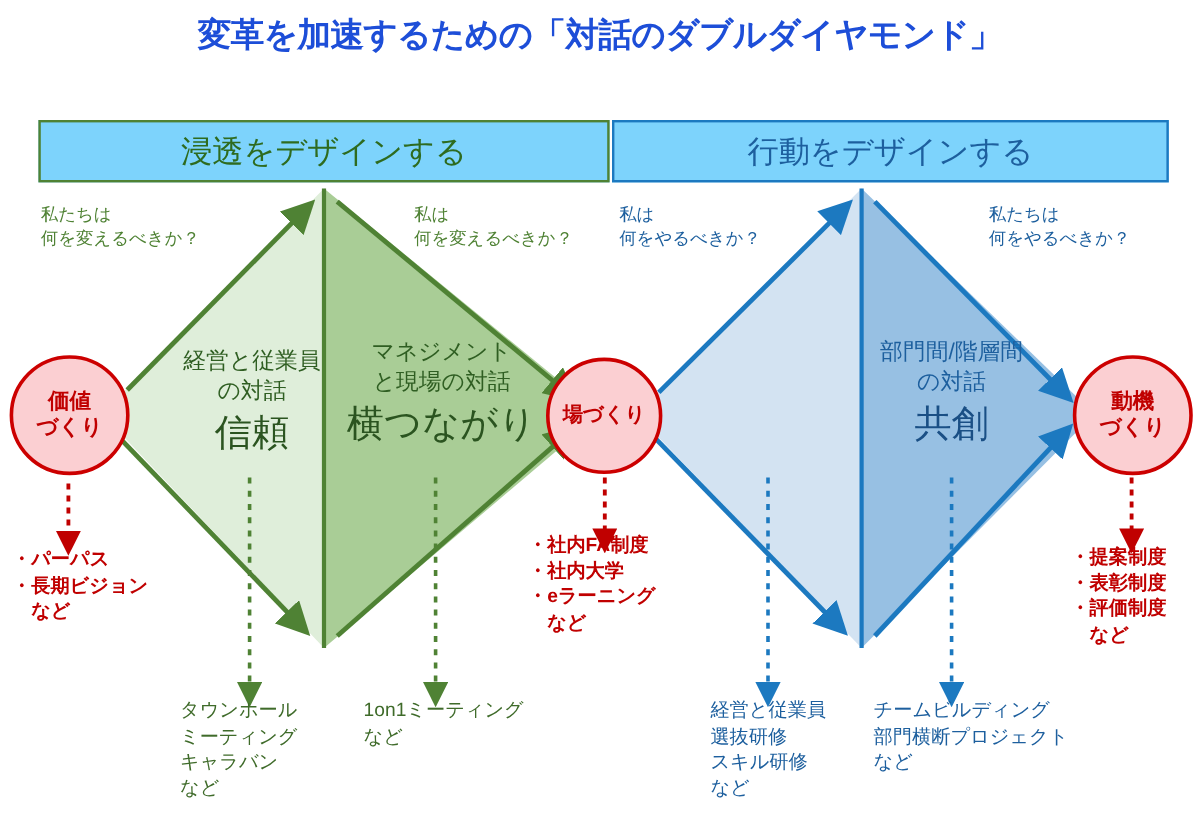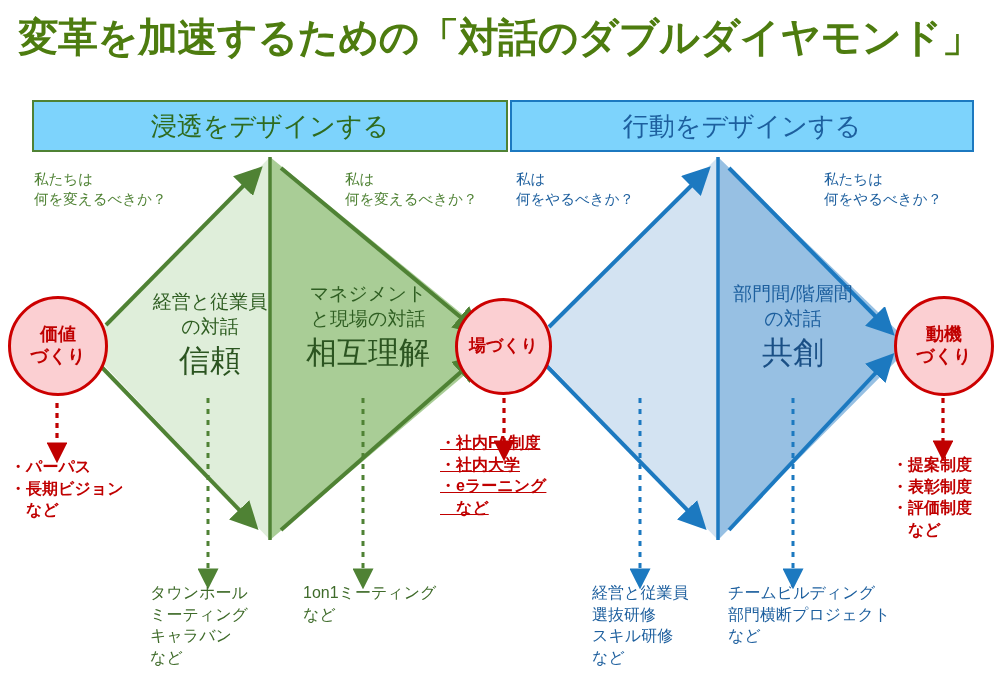--- a/index.html
+++ b/index.html
@@ -9,21 +9,21 @@
     font-family:"Liberation Sans","DejaVu Sans",sans-serif;
     overflow:hidden;
     position:relative;
   }
   #stage{position:absolute;left:0;top:0;width:1000px;height:690px;}
   svg.layer{position:absolute;left:0;top:0;width:1000px;height:690px;}
 
   .page-title{
     position:absolute;left:0;top:10px;width:1000px;
     text-align:center;
-    font-size:40px;font-weight:bold;color:#4d7c0f;
+    font-size:28px;font-weight:bold;color:#1d4ed8;
     letter-spacing:-0.5px;
     white-space:nowrap;
   }
 
   .hdr-box{
     position:absolute;
     box-sizing:border-box;
     background:#7dd3fc;
     display:flex;align-items:center;justify-content:center;
     font-size:26px;
@@ -154,21 +154,21 @@
 
   <div class="diamond-text" style="left:130px;top:290px;width:160px;">
     <div class="dt-sub txt-green-dark">経営と従業員</div>
     <div class="dt-sub txt-green-dark">の対話</div>
     <div class="dt-main txt-green-deep">信頼</div>
   </div>
 
   <div class="diamond-text" style="left:288px;top:282px;width:160px;">
     <div class="dt-sub txt-green-dark">マネジメント</div>
     <div class="dt-sub txt-green-dark">と現場の対話</div>
-    <div class="dt-main txt-green-deep">相互理解</div>
+    <div class="dt-main txt-green-deep">横つながり</div>
   </div>
 
 
   <div class="diamond-text" style="left:713px;top:282px;width:160px;">
     <div class="dt-sub txt-blue-dark">部門間/階層間</div>
     <div class="dt-sub txt-blue-dark">の対話</div>
     <div class="dt-main txt-blue-deep">共創</div>
   </div>
 
   <div class="circle" style="left:8px;top:296px;width:100px;height:100px;">
@@ -196,21 +196,21 @@
     <span class="ln">ミーティング</span>
     <span class="ln">キャラバン</span>
     <span class="ln">など</span>
   </div>
 
   <div class="note note-green" style="left:303px;top:582px;">
     <span class="ln">1on1ミーティング</span>
     <span class="ln">など</span>
   </div>
 
-  <div class="note note-red" style="left:440px;top:432px;text-decoration:underline;">
+  <div class="note note-red" style="left:440px;top:444px;">
     <span class="ln">・社内FA制度</span>
     <span class="ln">・社内大学</span>
     <span class="ln">・eラーニング</span>
     <span class="ln">　など</span>
   </div>
 
   <div class="note note-blue" style="left:592px;top:582px;">
     <span class="ln">経営と従業員</span>
     <span class="ln">選抜研修</span>
     <span class="ln">スキル研修</span>

